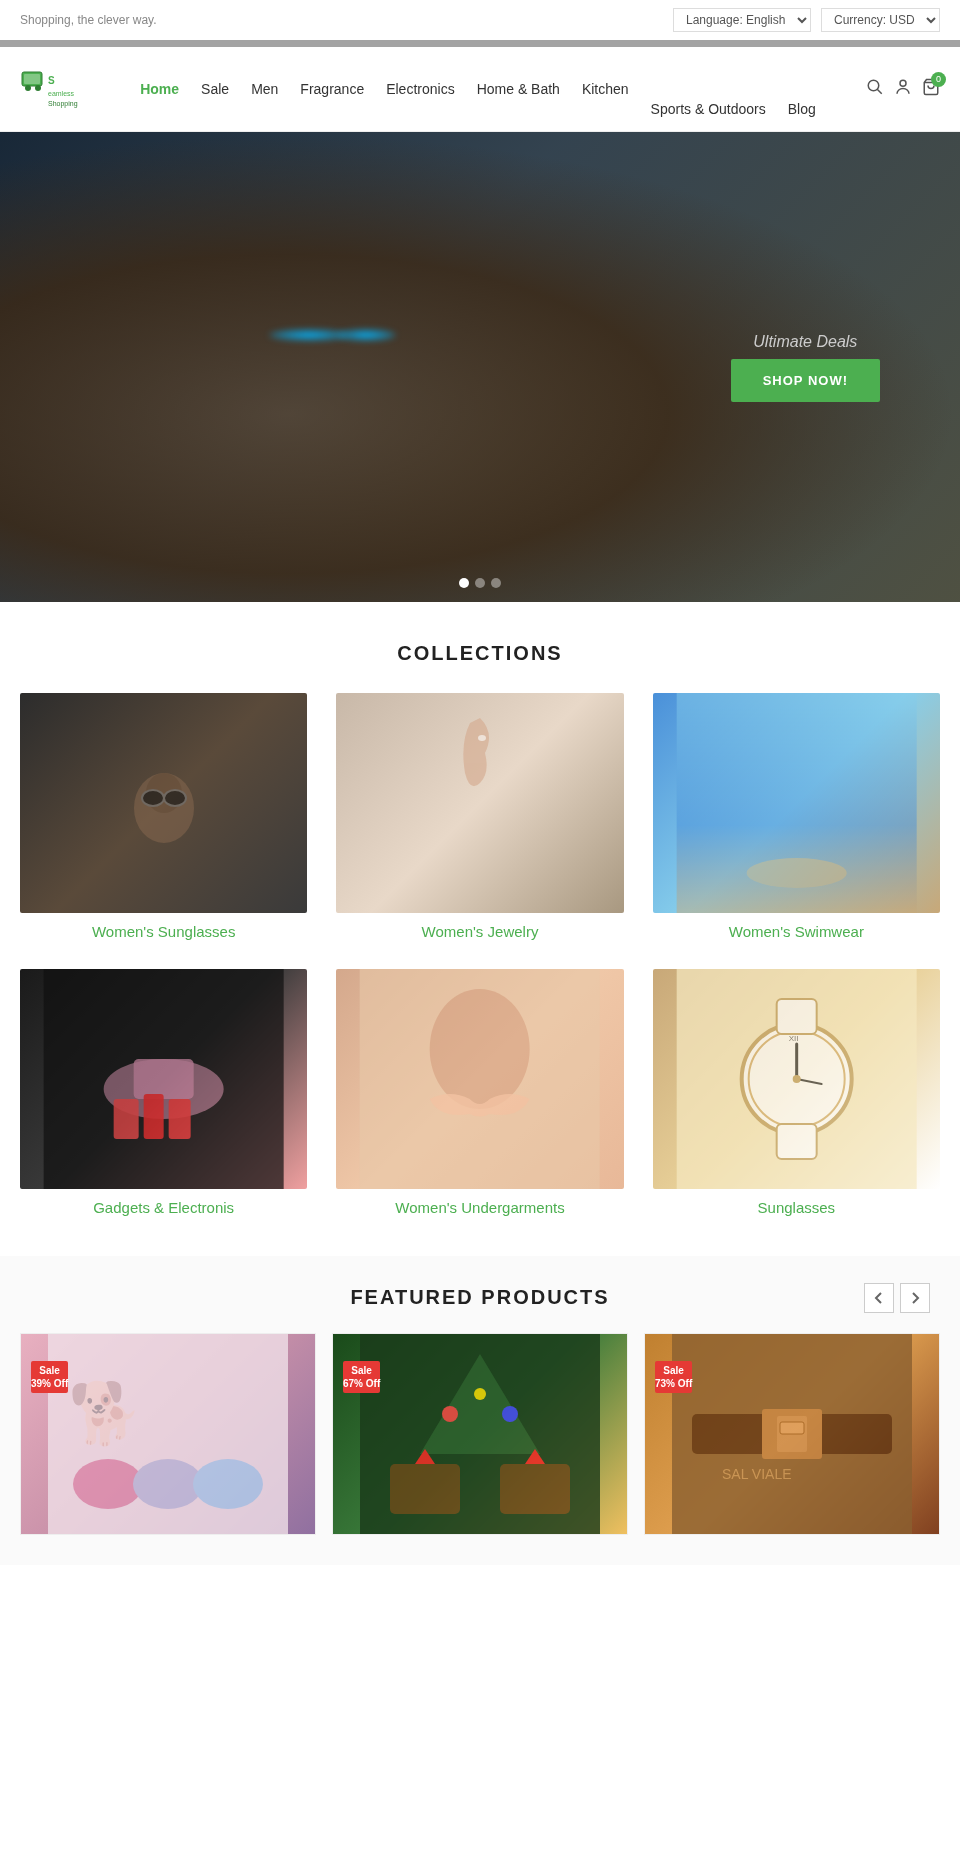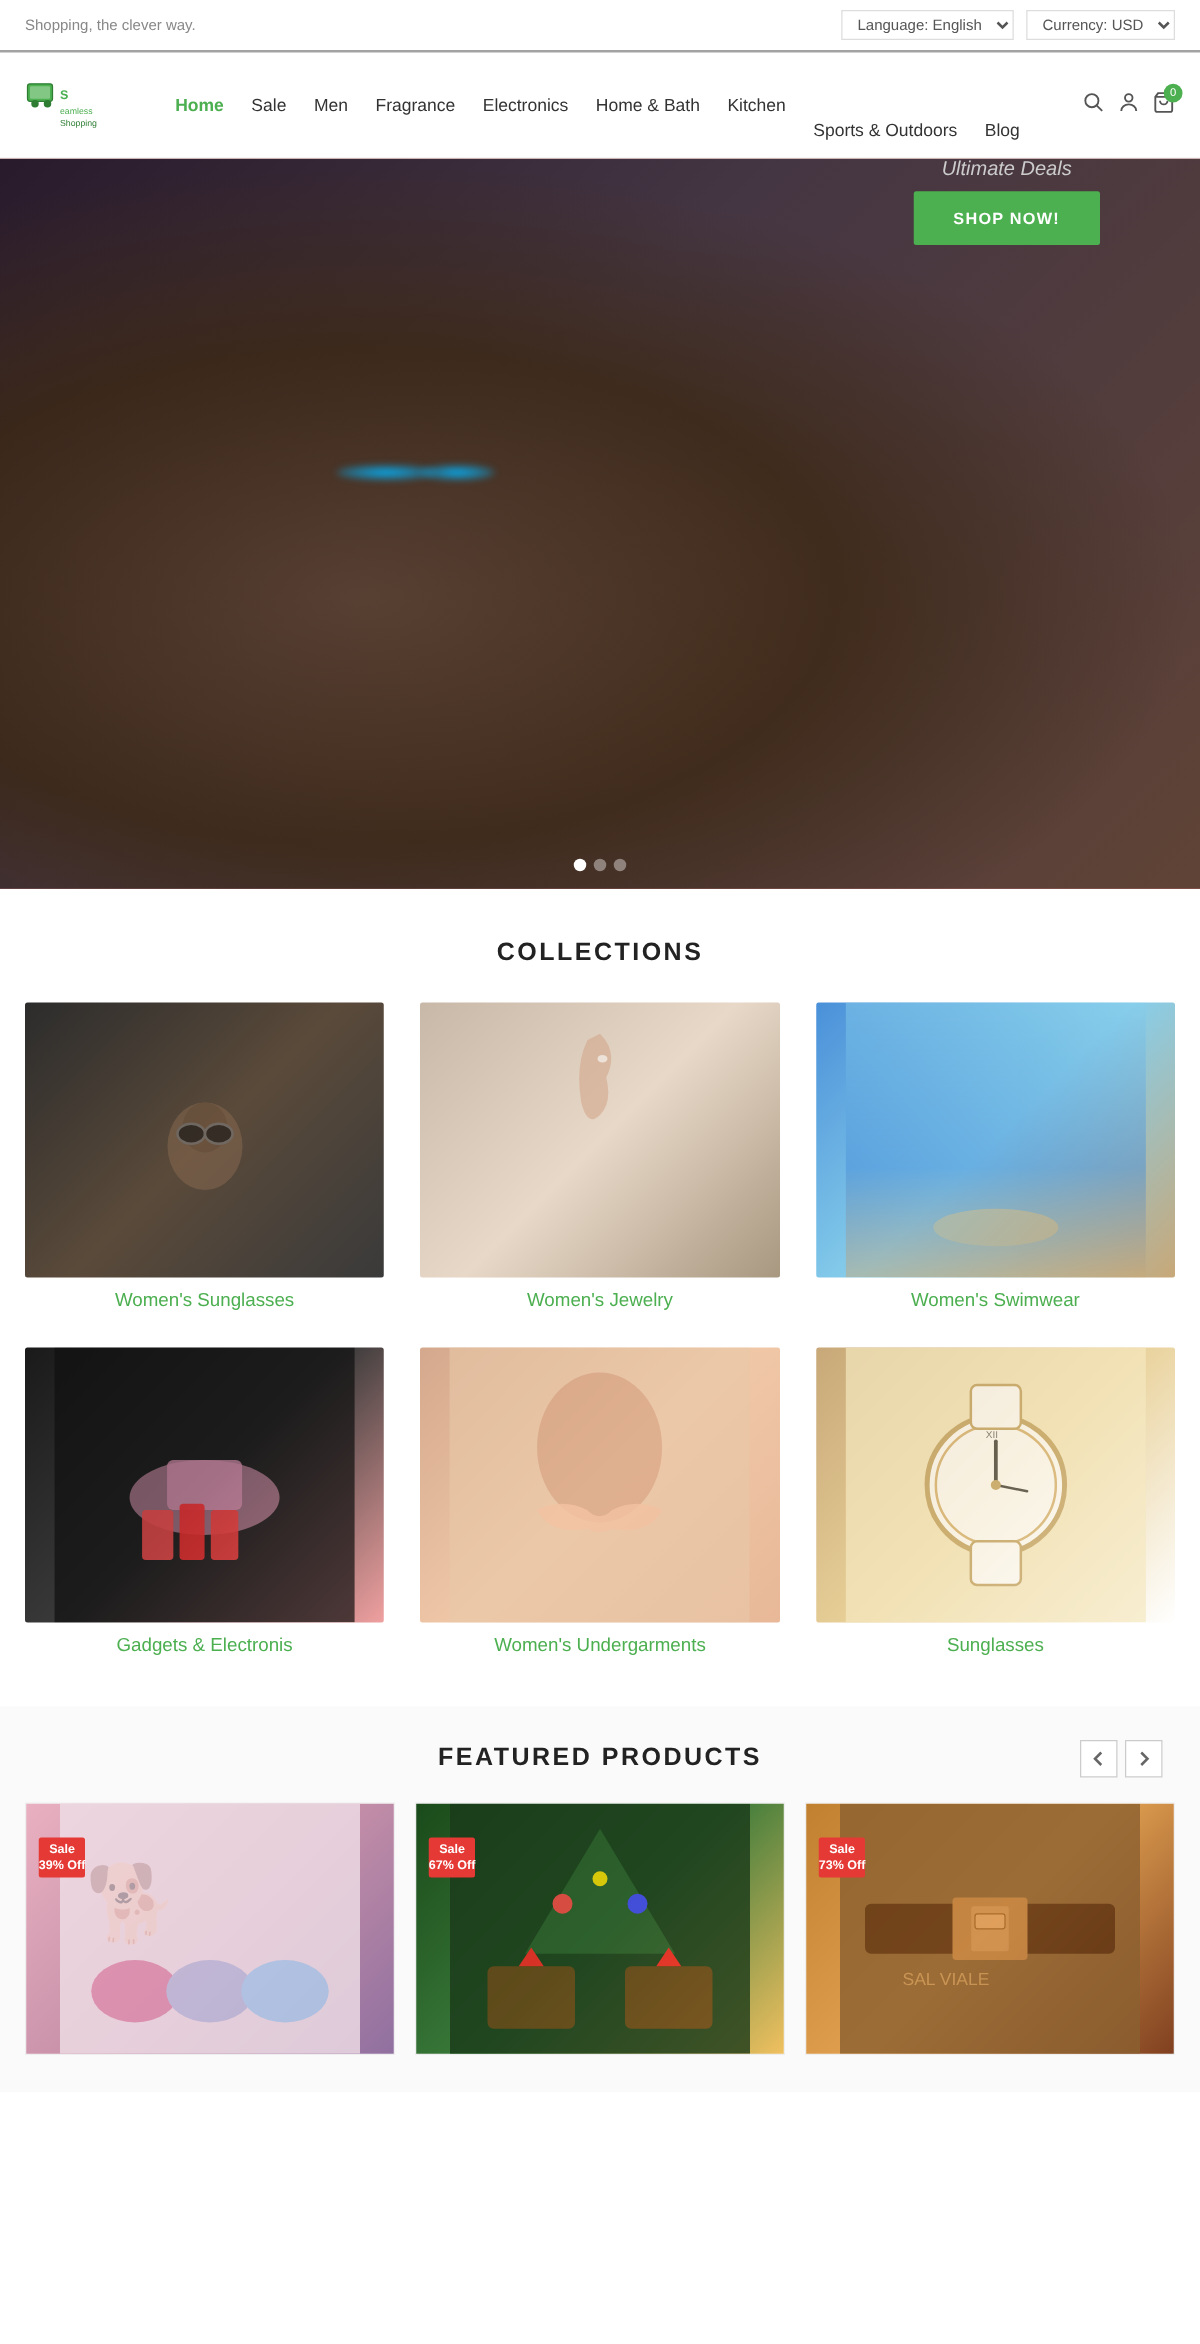--- a/index.html
+++ b/index.html
@@ -1,21 +1,21 @@
 <!DOCTYPE html>
 <html><head>
   <meta charset="utf-8">
   <style>
     * { margin: 0; padding: 0; box-sizing: border-box; }
     body { font-family: Arial, sans-serif; background: #fff; width: 960px; }
 
     
     .top-bar {
       background: #fff;
-      border-bottom: 2px solid #a3a3a3;
+      border-bottom: 7px solid #a3a3a3;
       padding: 8px 20px;
       display: flex;
       justify-content: flex-end;
       align-items: center;
       gap: 10px;
       font-size: 12px;
       color: #666;
     }
     .top-bar-left {
       margin-right: auto;
@@ -92,25 +92,25 @@
       height: 15px;
       display: flex;
       align-items: center;
       justify-content: center;
     }
 
     
     .hero {
       position: relative;
       width: 100%;
-      height: 584px;
-      background: #7f1d1d;
+      height: 470px;
+      background: #0f766e;
       overflow: hidden;
       display: flex;
-      align-items: flex-start;
+      align-items: center;
       justify-content: center;
     }
     .hero-bg {
       position: absolute;
       inset: 0;
       background: linear-gradient(135deg, #1a1a2e 0%, #3a3a4a 40%, #5a4a3a 100%);
       opacity: 0.85;
     }
     .hero-content {
       position: relative;

